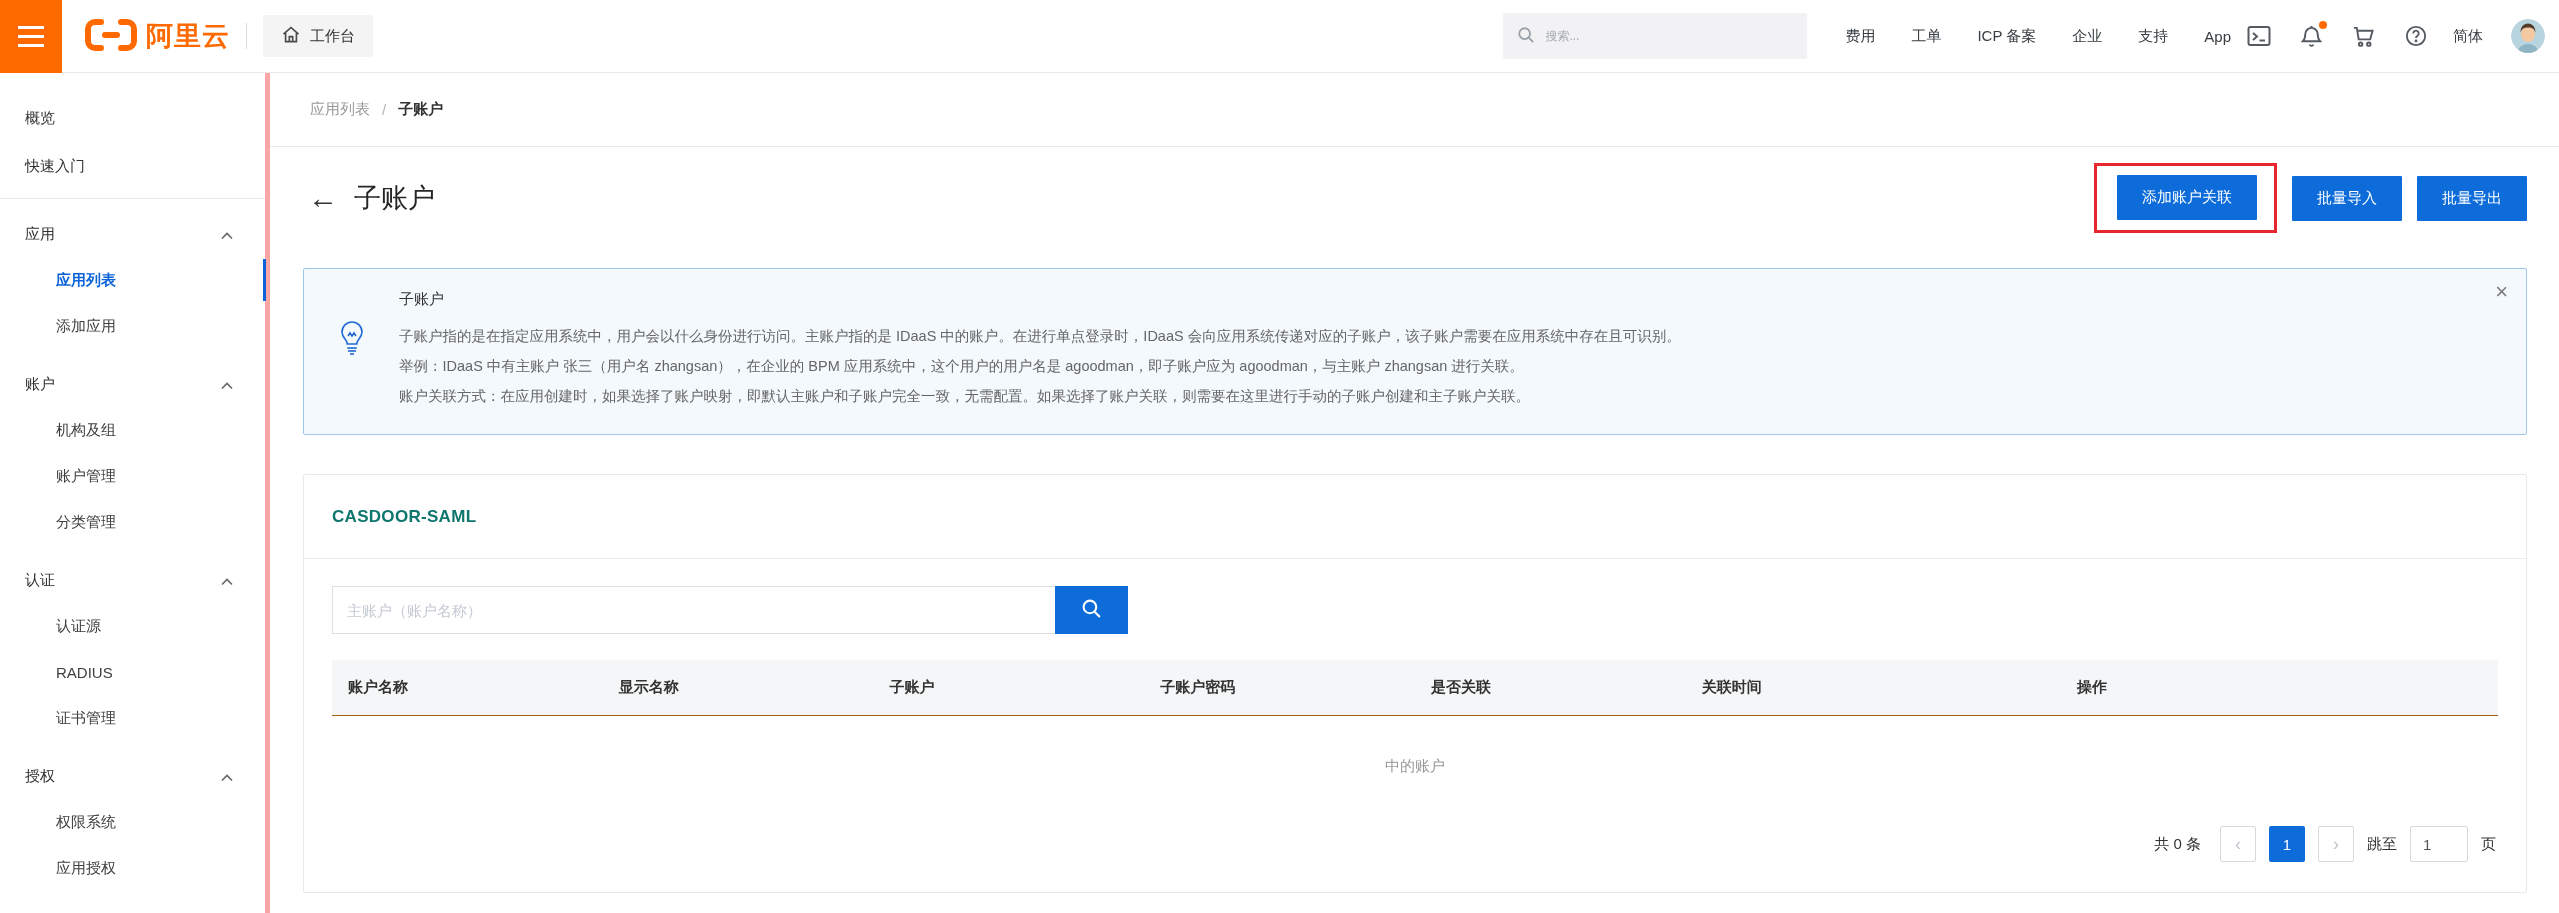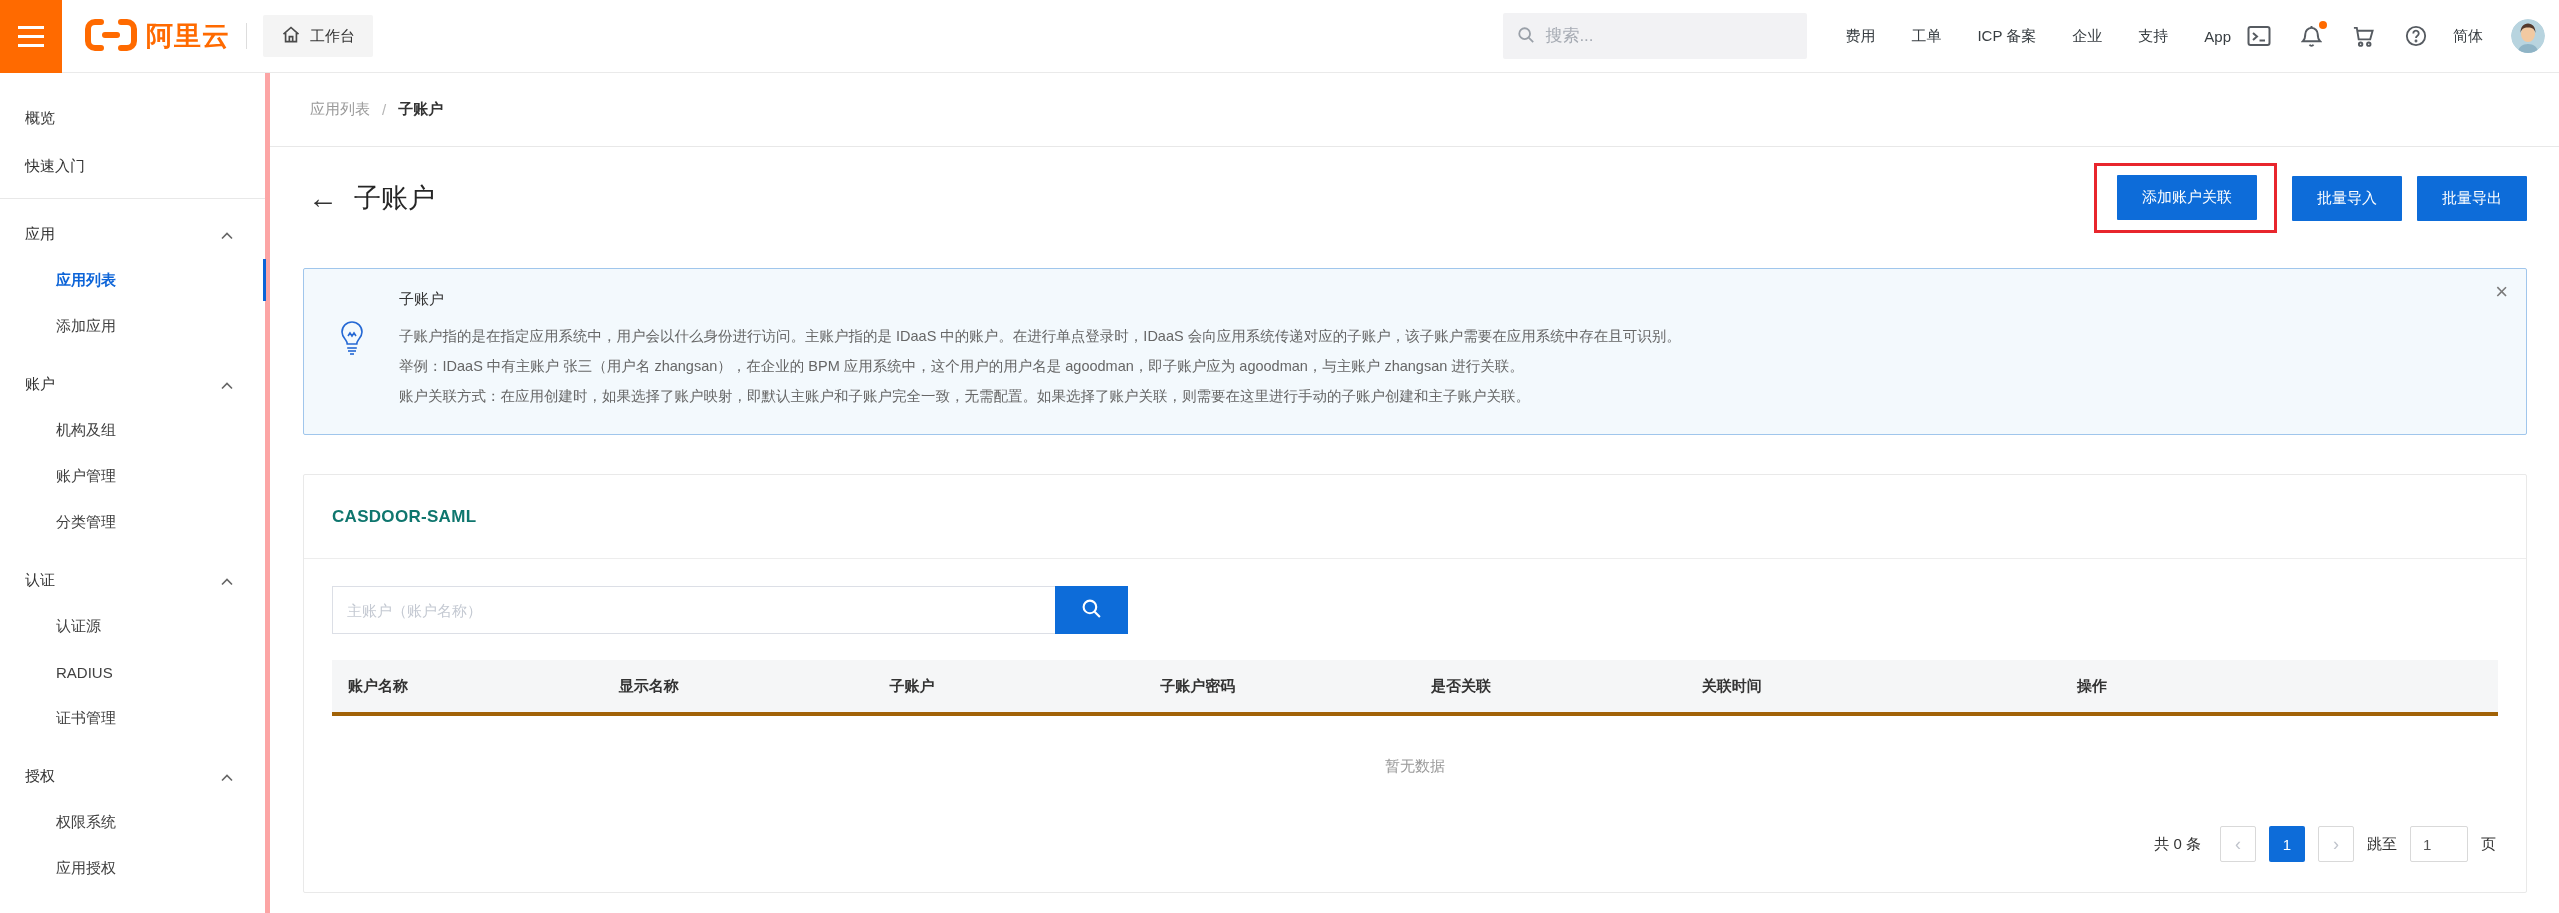--- a/index.html
+++ b/index.html
@@ -8,21 +8,21 @@
 
   
   .navbar { height:73px; display:flex; align-items:center; border-bottom:1px solid #eaeaea; background:#fff; position:relative; }
   .hamburger { width:62px; height:73px; background:#ff6a00; display:flex; flex-direction:column; justify-content:center; align-items:center; gap:6px; cursor:pointer; flex:none; }
   .hamburger span { display:block; width:26px; height:3px; background:#fff; }
   .brand { display:flex; align-items:center; margin-left:22px; flex:none; }
   .brand-text { color:#ff6a00; font-size:27px; font-weight:bold; margin-left:8px; letter-spacing:1px; }
   .v-sep { width:1px; height:26px; background:#ddd; margin:0 16px; flex:none; }
   .workbench { display:flex; align-items:center; gap:9px; background:#f4f4f4; border-radius:2px; padding:0 18px; height:42px; font-size:15px; color:#333; cursor:pointer; flex:none; }
   .nav-search { margin-left:auto; width:304px; height:46px; background:#f2f2f4; border-radius:2px; display:flex; align-items:center; padding:0 14px; gap:10px; flex:none; }
-  .nav-search input { border:none; outline:none; background:transparent; font-size:17px; width:230px; color:#333; font-family:inherit; }
+  .nav-search input { border:none; outline:none; background:transparent; font-size:12px; width:230px; color:#333; font-family:inherit; }
   .nav-search input::placeholder { color:#a6abb3; }
   .nav-links { display:flex; align-items:center; gap:36px; margin-left:38px; margin-right:16px; }
   .nav-link { font-size:15px; color:#373d41; cursor:pointer; white-space:nowrap; }
   .nav-icons { display:flex; align-items:center; gap:30px; margin-right:26px; }
   .nav-ic { position:relative; display:flex; align-items:center; cursor:pointer; }
   .nav-ic svg { display:block; }
   .badge-dot { position:absolute; top:-4px; right:-5px; width:8px; height:8px; border-radius:50%; background:#ff6a00; }
   .lang { font-size:15px; color:#373d41; margin-right:28px; cursor:pointer; white-space:nowrap; }
   .avatar { width:34px; height:34px; border-radius:50%; overflow:hidden; margin-right:14px; cursor:pointer; flex:none; }
 
@@ -61,21 +61,21 @@
 
   
   .card { margin:39px 32px 0 33px; border:1px solid #e9e9e9; border-radius:2px; background:#fff; }
   .card-header { height:84px; display:flex; align-items:center; padding:0 28px; border-bottom:1px solid #ededed; }
   .card-title { font-size:17px; font-weight:bold; color:#0f766e; letter-spacing:.3px; }
   .card-body { padding:0 28px; }
   .search-row { margin-top:27px; display:flex; }
   .search-input { width:723px; height:48px; border:1px solid #dcdfe6; border-right:none; padding:0 14px; font-size:15px; color:#333; outline:none; font-family:inherit; }
   .search-input::placeholder { color:#c4c9d2; }
   .search-btn { width:73px; height:48px; background:#0d6cd9; border:none; display:flex; align-items:center; justify-content:center; cursor:pointer; }
-  .thead { margin-top:26px; display:grid; grid-template-columns:repeat(8,1fr); background:#f5f6f7; height:56px; border-bottom:4px solid #a16207; }
+  .thead { margin-top:26px; display:grid; grid-template-columns:repeat(8,1fr); background:#f5f6f7; height:56px; border-bottom:1px solid #a16207; }
   .th { display:flex; align-items:center; padding-left:16px; font-size:15px; font-weight:bold; color:#333; }
   .th-last { justify-content:center; padding-left:0; }
   .empty-row { height:100px; display:flex; align-items:center; justify-content:center; font-size:15px; color:#999; }
   .pagination { display:flex; align-items:center; justify-content:flex-end; gap:13px; padding:10px 2px 30px 0; }
   .pg-total { font-size:15px; color:#333; margin-right:6px; }
   .pg-btn { width:36px; height:36px; border:1px solid #d9d9d9; border-radius:2px; background:#fff; display:flex; align-items:center; justify-content:center; color:#c0c4cc; font-size:18px; cursor:pointer; }
   .pg-page { width:36px; height:36px; border-radius:2px; background:#0d6cd9; color:#fff; display:flex; align-items:center; justify-content:center; font-size:15px; cursor:pointer; }
   .pg-jump { font-size:15px; color:#333; }
   .pg-input { width:58px; height:36px; border:1px solid #d9d9d9; border-radius:2px; padding:0 12px; font-size:15px; color:#555; outline:none; font-family:inherit; }
 </style>
@@ -318,21 +318,21 @@
           <div class="th">账户名称</div>
           <div class="th">显示名称</div>
           <div class="th">子账户</div>
           <div class="th">子账户密码</div>
           <div class="th">是否关联</div>
           <div class="th">关联时间</div>
           <div class="th th-last">操作</div>
         </div>
 
         <div class="empty-row">
-          <span>暂无数据</span>
+          <span>中的账户</span>
         </div>
 
         <div class="pagination">
           <span class="pg-total">共 0 条</span>
           <button class="pg-btn">‹</button>
           <div class="pg-page">1</div>
           <button class="pg-btn">›</button>
           <span class="pg-jump">跳至</span>
           <input class="pg-input" type="text" value="1" style="">
           <span class="pg-jump">页</span>

